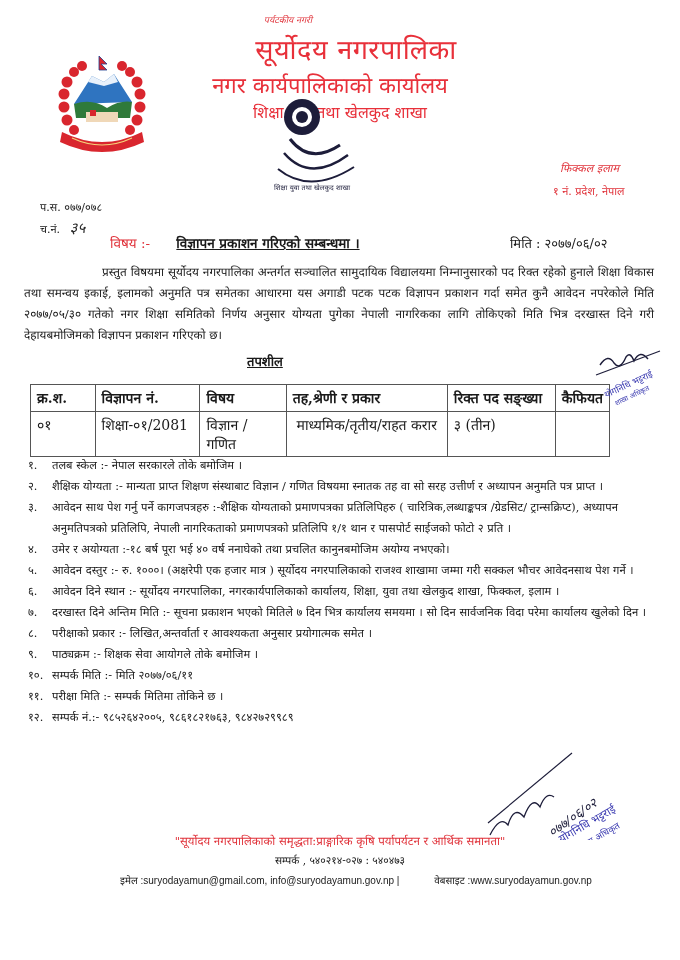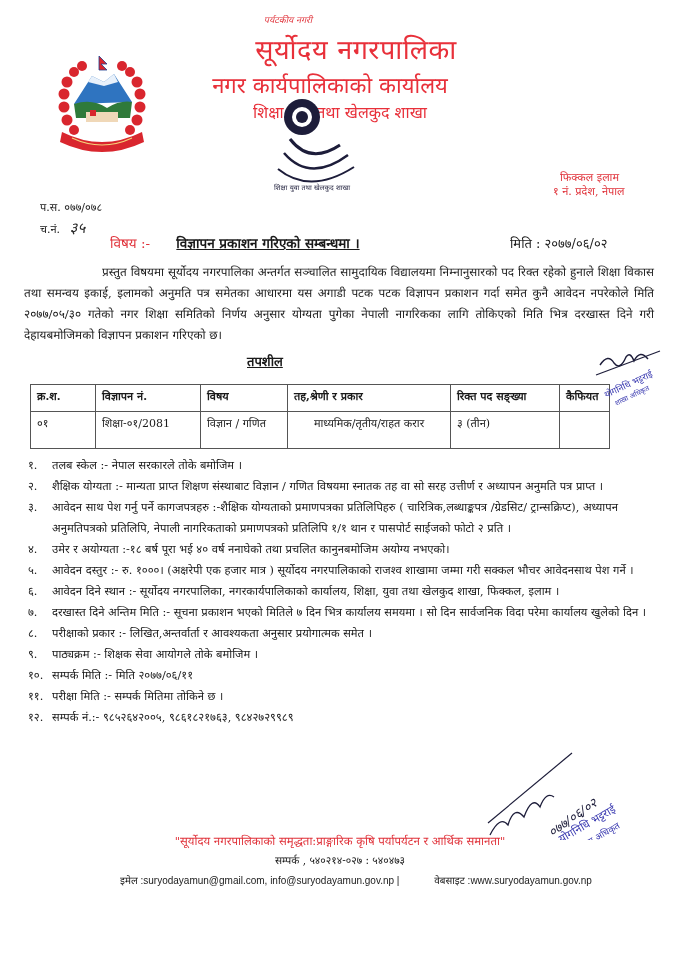--- a/index.html
+++ b/index.html
@@ -9,21 +9,21 @@
       font-family: "DejaVu Serif", "Liberation Serif", serif;
       color: #1a1a1a;
     }
     .abs { position: absolute; }
 
     
     .tagline { left: 0; width: 576px; top: 13px; text-align: center; font-size: 9px; color: #e0323a; font-style: italic; }
     .title1 { left: 0; width: 680px; top: 30px; text-align: center; font-size: 27px; color: #e8303a; letter-spacing: 0.5px; margin-left: 16px; }
     .title2 { left: 0; width: 660px; top: 69px; text-align: center; font-size: 22px; color: #e8303a; }
     .title3 { left: 0; width: 680px; top: 101px; text-align: center; font-size: 16px; color: #e8303a; }
-    .addr1 { left: 560px; top: 169px; font-size: 11px; color: #e0323a; }
+    .addr1 { left: 560px; top: 160px; font-size: 11px; color: #e0323a; font-style: italic; }
     .addr2 { left: 553px; top: 183px; font-size: 11px; color: #e0323a; }
     .ref1 { left: 40px; top: 199px; font-size: 11px; }
     .ref2 { left: 40px; top: 217px; font-size: 11px; }
     .ref2 .hand { font-style: italic; font-size: 15px; color: #2a2a2a; margin-left: 6px; }
 
     
     .logo { left: 52px; top: 52px; width: 100px; height: 108px; }
 
     
     .stamp { left: 270px; top: 95px; width: 90px; height: 100px; }
@@ -37,21 +37,21 @@
     
     .para {
       left: 24px; top: 262px; width: 630px;
       font-size: 11.8px; line-height: 21px; text-align: justify; text-indent: 78px;
     }
     .tapsil { left: 247px; top: 352px; font-size: 13px; font-weight: bold; text-decoration: underline; }
 
     
     table.vac {
       position: absolute; left: 30px; top: 384px; width: 580px;
-      border-collapse: collapse; font-size: 11px;
+      border-collapse: collapse; font-size: 14px;
     }
     table.vac th, table.vac td {
       border: 1px solid #555; padding: 3px 6px; text-align: left; vertical-align: top;
     }
     table.vac th { font-weight: bold; height: 20px; }
     table.vac td { height: 30px; }
     table.vac td.center { text-align: center; }
 
     
     .conds { left: 28px; top: 455px; width: 630px; font-size: 11.3px; }

